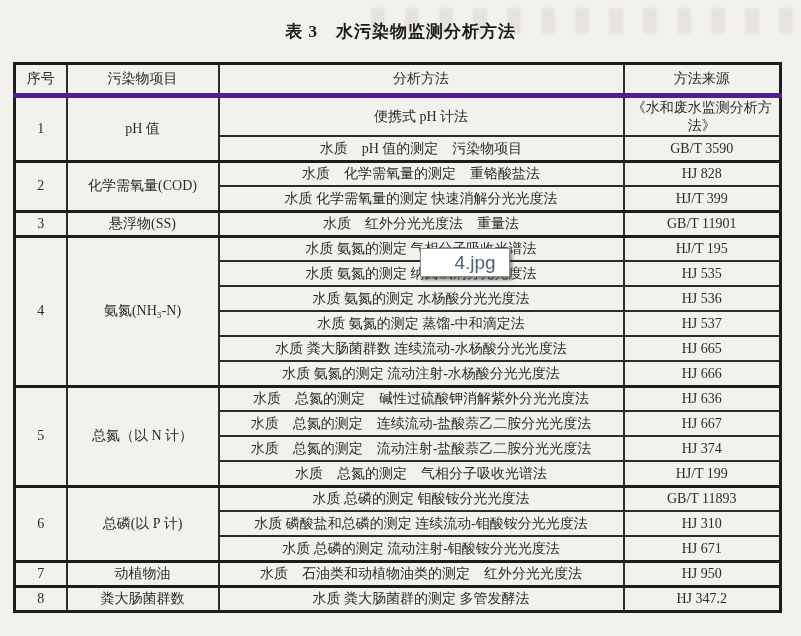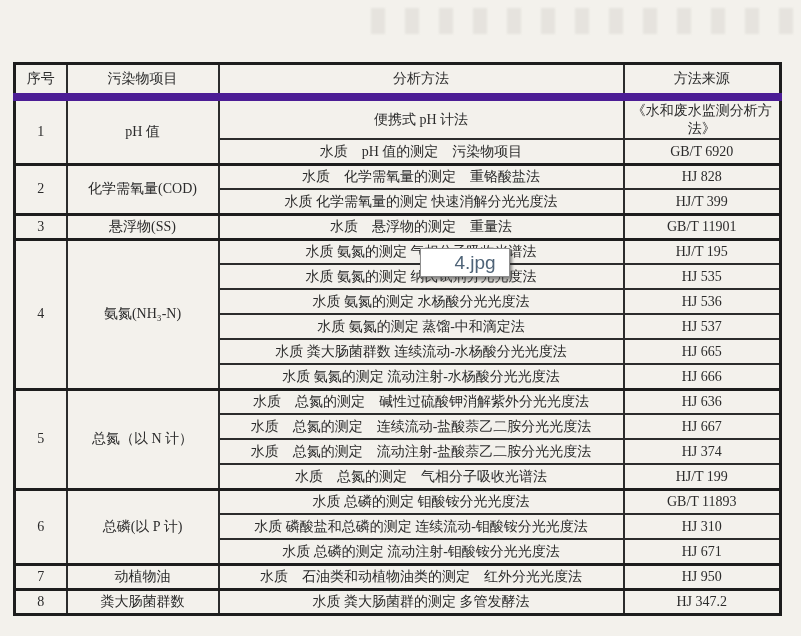--- a/index.html
+++ b/index.html
@@ -39,21 +39,21 @@
     border:2px solid #2c2c2c;
     font-size:14px;
     font-weight:normal;
     text-align:center;
     vertical-align:middle;
     padding:1px 4px;
     line-height:1.25;
     white-space:pre-wrap;
     overflow:hidden;
   }
-  tr.header th { height:26px; border-bottom:8px solid #4c1d95;margin-left:11px; }
+  tr.header th { height:26px; border-bottom:5px solid #4c1d95;margin-left:11px; }
   tr { height:25px; }
   tr.tall { height:37px; }
   tr.gs td { border-top:3px solid #1d1d1d; }
   .tooltip {
     position:absolute; left:420px; top:248px;
     width:68px; height:27px;
     background:#ffffff;
     border:1px solid #8f8f8f;
     box-shadow:2px 3px 3px rgba(50,50,50,0.55);
     display:flex; align-items:center; justify-content:center;
@@ -62,20 +62,21 @@
     z-index:5;
     padding-left:20px;
   }
 </style>
 </head>
 <body>
 
 <div class="doc">
   <div class="scan-artifact"></div>
 
+  <div class="title">表 3　水污染物监测分析方法</div>
 
   <table class="main">
     <colgroup>
       <col class="c-no">
         <col class="c-pollutant">
         <col class="c-method">
         <col class="c-source">
     </colgroup>
     <tbody>
       <tr class="header">
@@ -86,38 +87,38 @@
       </tr>
 
       <tr class="gs tall">
         <td rowspan="2">1</td>
         <td rowspan="2">pH 值</td>
         <td>便携式 pH 计法</td>
         <td>《水和废水监测分析方法》</td>
       </tr>
       <tr>
         <td>水质　pH 值的测定　污染物项目</td>
-        <td>GB/T 6920</td>
+        <td>GB/T 3590</td>
       </tr>
 
       <tr class="gs">
         <td rowspan="2">2</td>
         <td rowspan="2">化学需氧量(COD)</td>
         <td>水质　化学需氧量的测定　重铬酸盐法</td>
         <td>HJ 828</td>
       </tr>
       <tr>
         <td>水质 化学需氧量的测定 快速消解分光光度法</td>
         <td>HJ/T 399</td>
       </tr>
 
       <tr class="gs">
         <td>3</td>
         <td>悬浮物(SS)</td>
-        <td>水质　悬浮物的测定　重量法</td>
+        <td>水质　红外分光光度法　重量法</td>
         <td>GB/T 11901</td>
       </tr>
 
       <tr class="gs">
         <td rowspan="6">4</td>
         <td rowspan="6">氨氮(NH₃-N)</td>
         <td>水质 氨氮的测定 气相分子吸收光谱法</td>
         <td>HJ/T 195</td>
       </tr>
       <tr>

